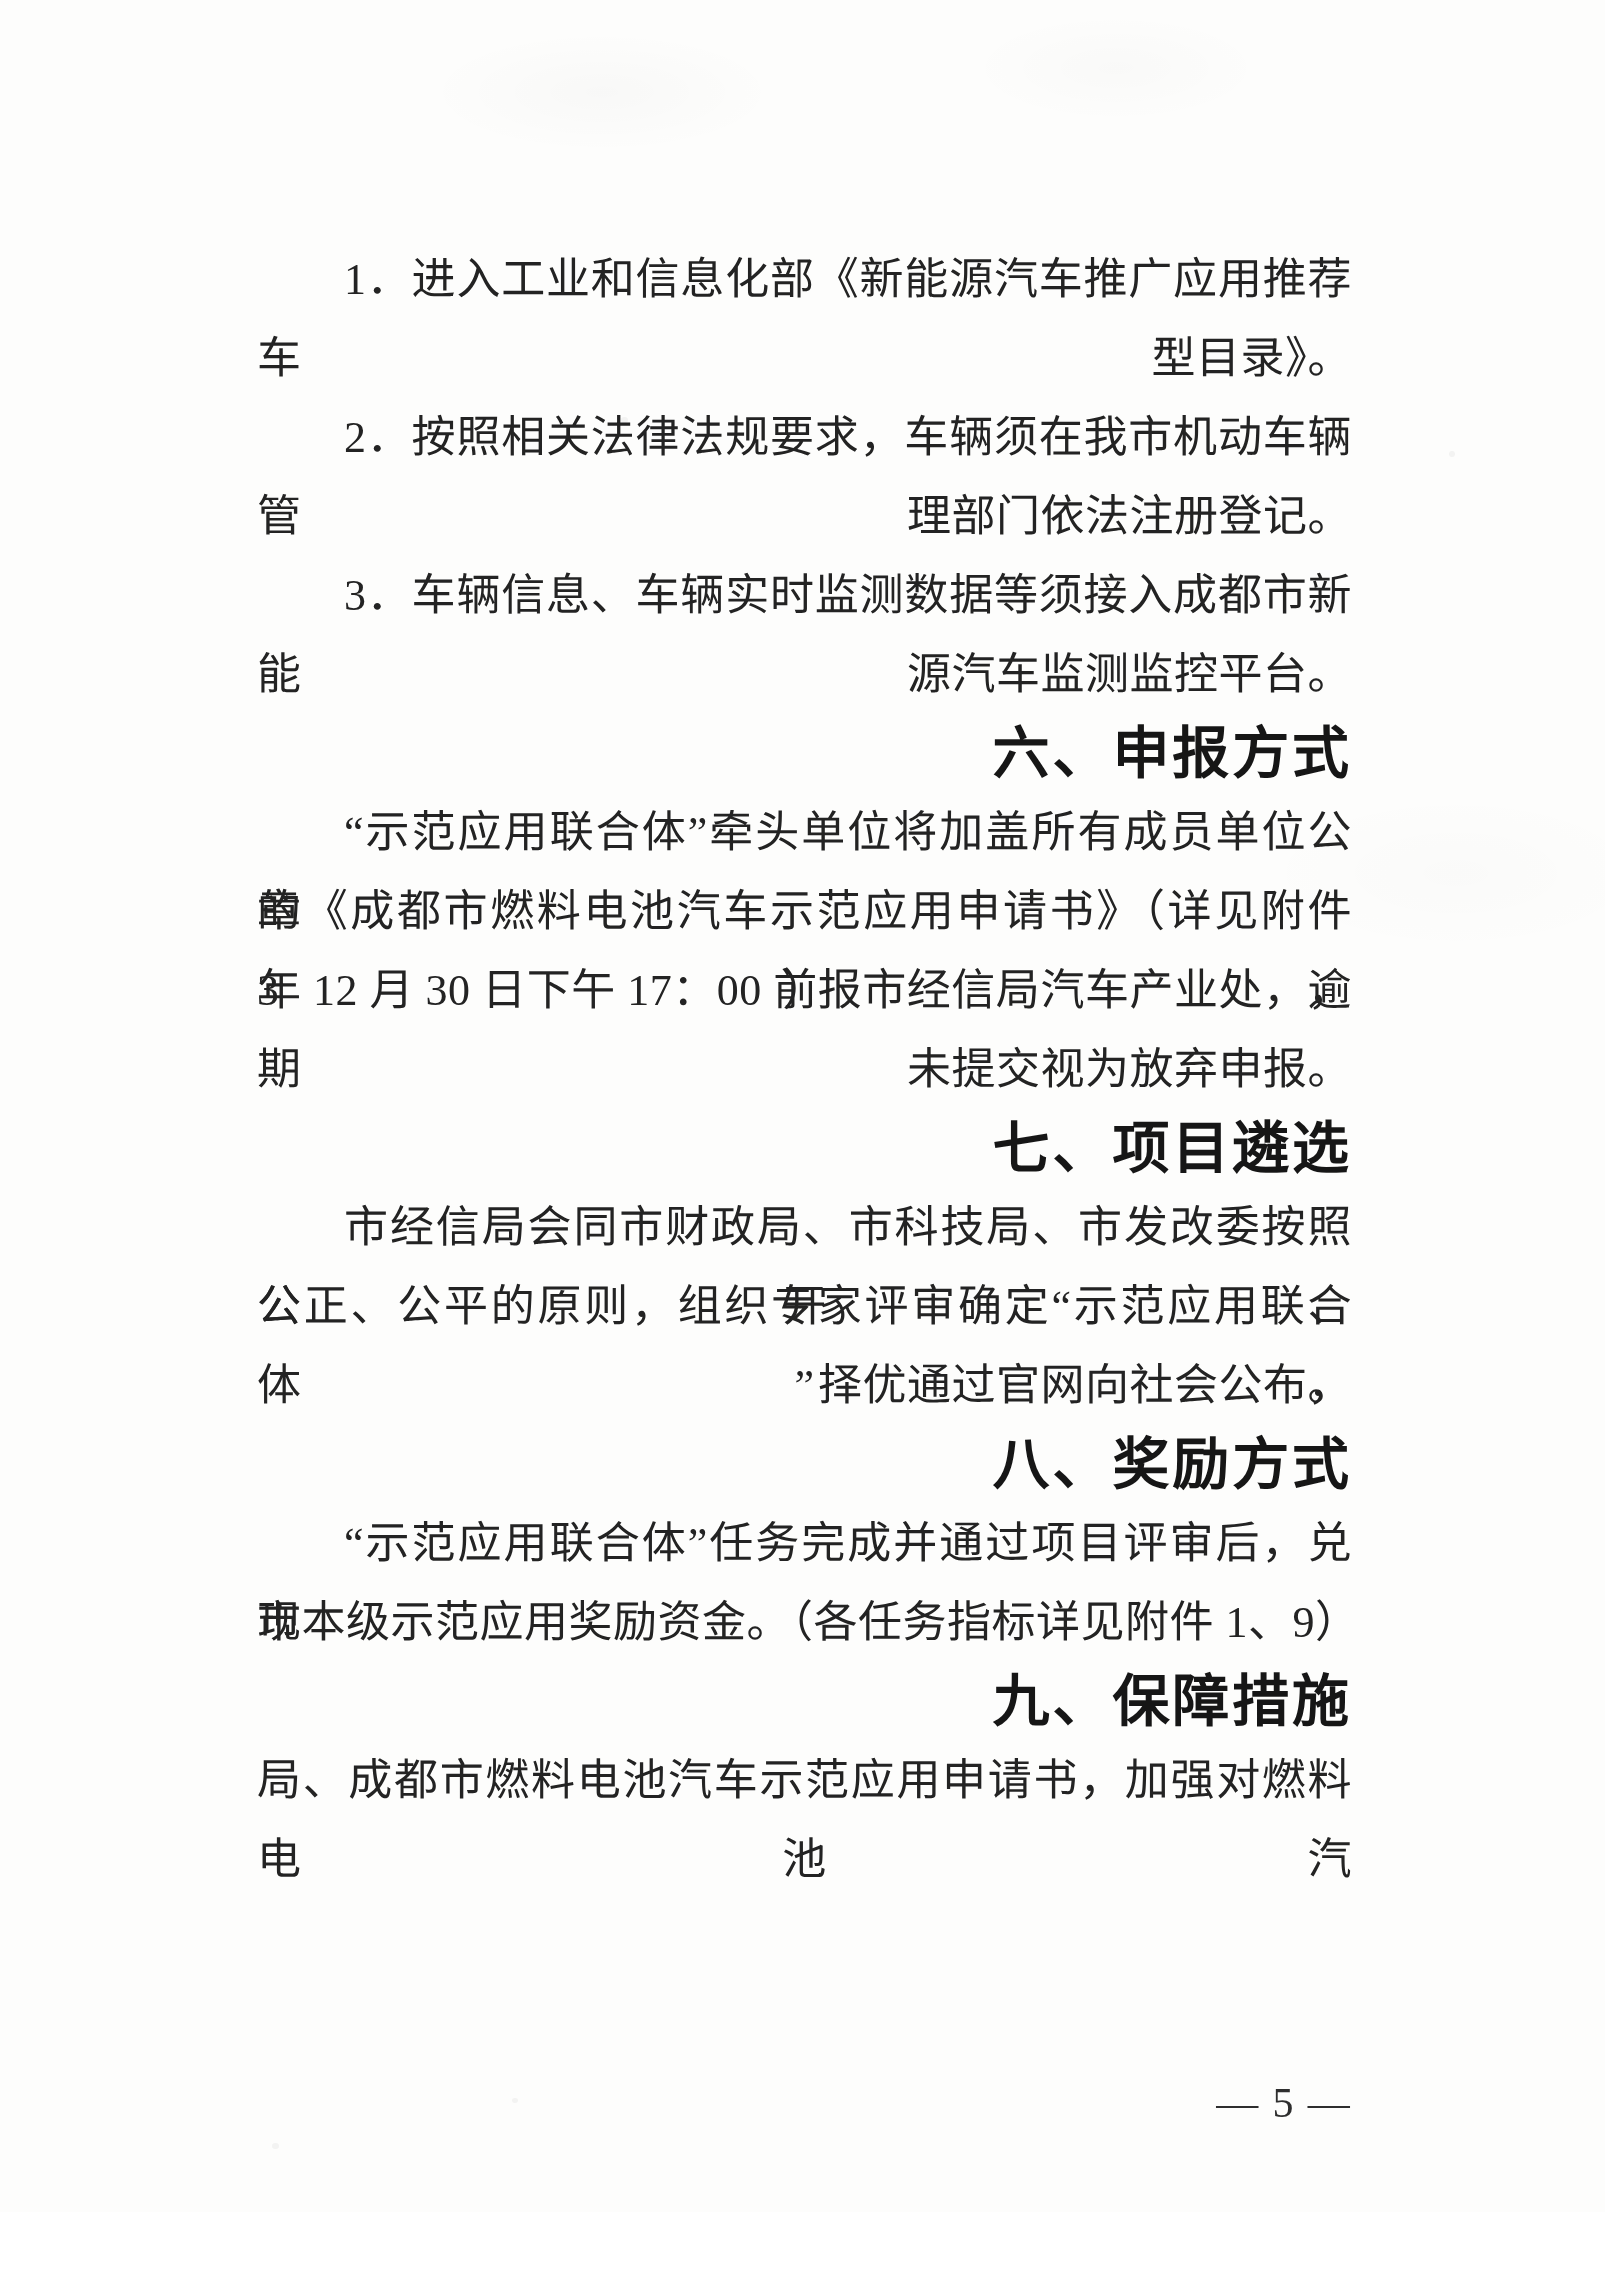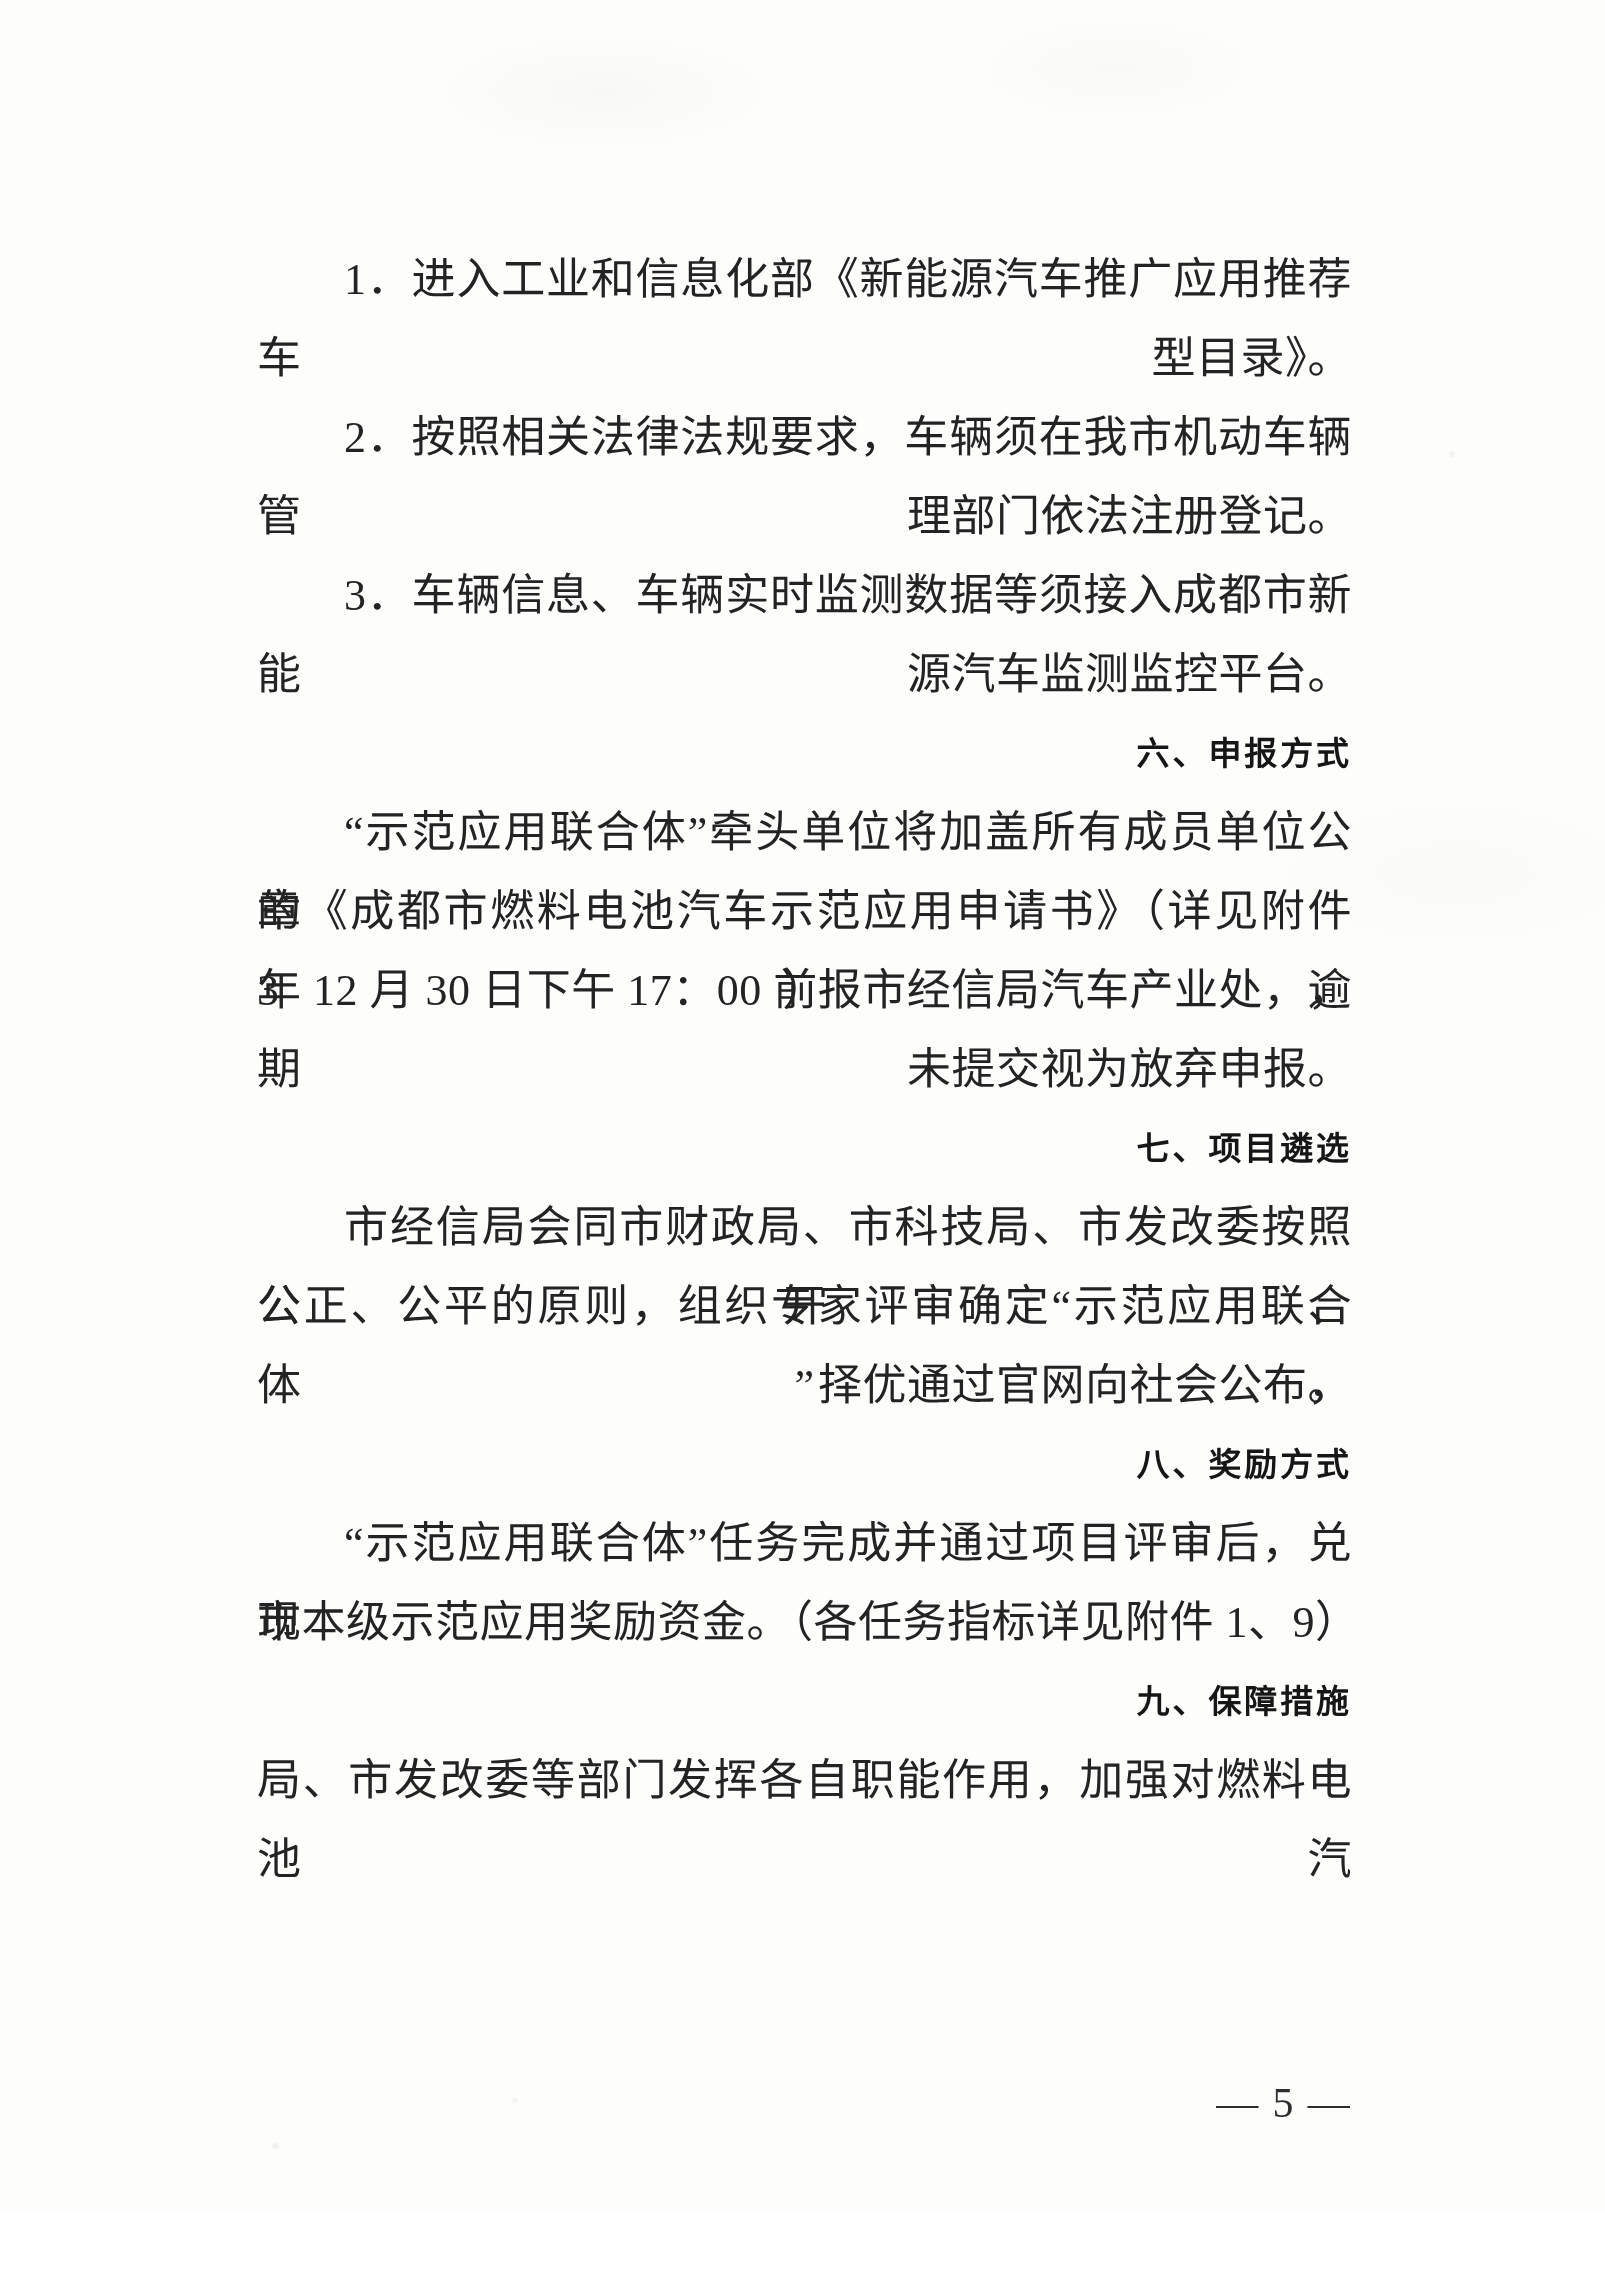--- a/index.html
+++ b/index.html
@@ -36,21 +36,21 @@
   }
   .line.indent { text-indent: 87px; }
   .line.full {
     text-align: justify;
     text-align-last: justify;
     text-justify: inter-character;
   }
   .line.heading {
     font-family: "DejaVu Sans", "Liberation Sans", sans-serif;
     font-weight: 700;
-    font-size: 33px;
+    font-size: 57px;
     color: #161616;
     letter-spacing: 2.9px;
   }
   .line .lead {
     font-weight: 700;
     color: #1c1c1c;
   }
   .page-number {
     position: absolute;
     top: 2079px;
@@ -86,21 +86,21 @@
       <div class="line body full"><span class="line-text">年 12 月 30 日下午 17：00 前报市经信局汽车产业处，逾期</span></div>
       <div class="line body"><span class="line-text">未提交视为放弃申报。</span></div>
       <div class="line heading indent"><span class="line-text">七、项目遴选</span></div>
       <div class="line body indent full"><span class="line-text">市经信局会同市财政局、市科技局、市发改委按照公开、</span></div>
       <div class="line body full"><span class="line-text">公正、公平的原则，组织专家评审确定“示范应用联合体”，</span></div>
       <div class="line body"><span class="line-text">择优通过官网向社会公布。</span></div>
       <div class="line heading indent"><span class="line-text">八、奖励方式</span></div>
       <div class="line body indent full"><span class="line-text">“示范应用联合体”任务完成并通过项目评审后，兑现</span></div>
       <div class="line body"><span class="line-text">市本级示范应用奖励资金。（各任务指标详见附件 1、9）</span></div>
       <div class="line heading indent"><span class="line-text">九、保障措施</span></div>
-      <div class="line body full"><span class="line-text">局、市发改委等部门发挥各自职能作用，加强对燃料电池汽</span></div>
+      <div class="line body full"><span class="line-text">局、成都市燃料电池汽车示范应用申请书，加强对燃料电池汽</span></div>
     </div>
   <div class="page-number">— 5 —</div>
   <div class="speck" style="left:621px; top:417px; width:6.8px; height:5.8px;"></div>
   <div class="speck" style="left:1449px; top:451px; width:5.8px; height:5.8px;"></div>
   <div class="speck" style="left:512px; top:2098px; width:5.8px; height:4.9px;"></div>
   <div class="speck" style="left:272px; top:2143px; width:6.8px; height:5.8px;"></div>
 </div>
 
 
 </body></html>

